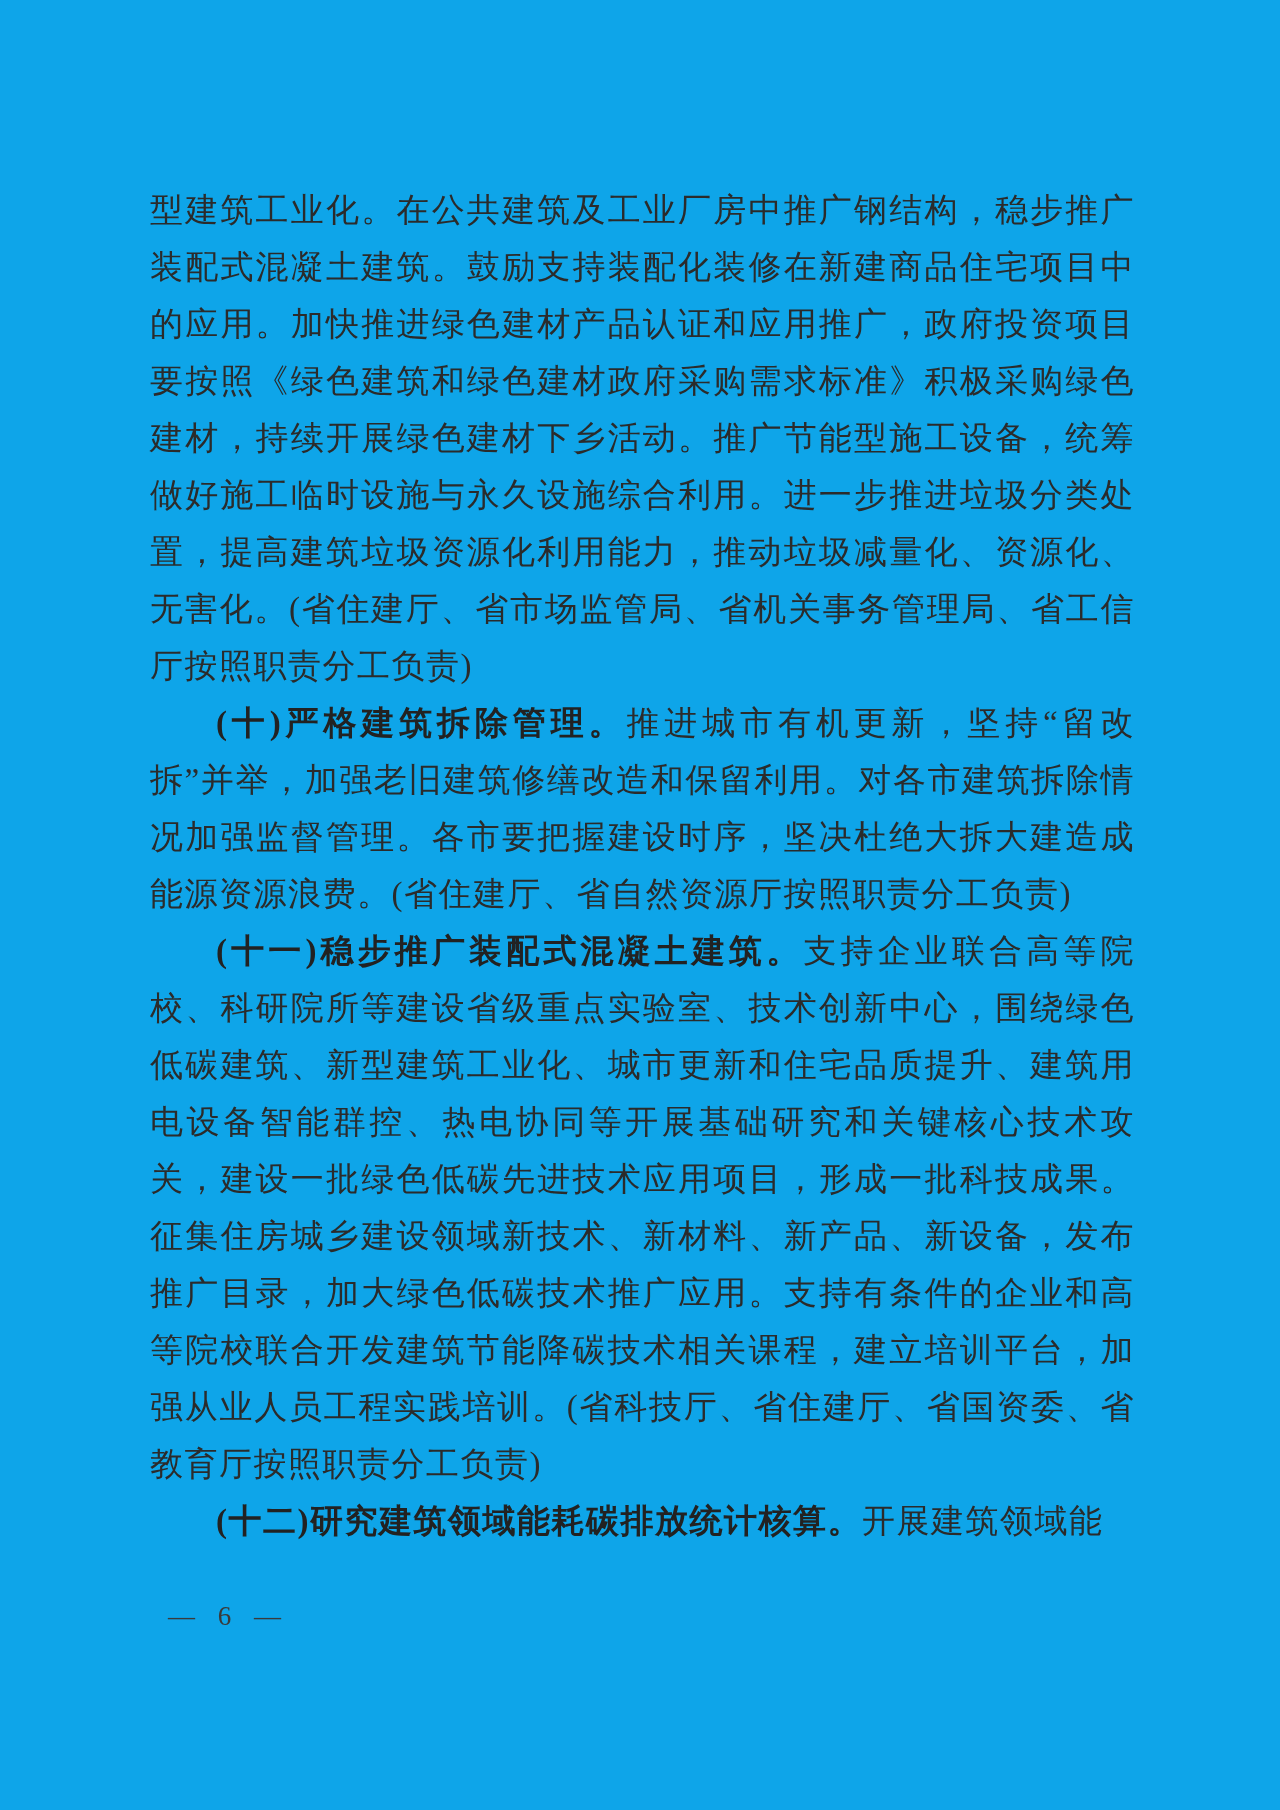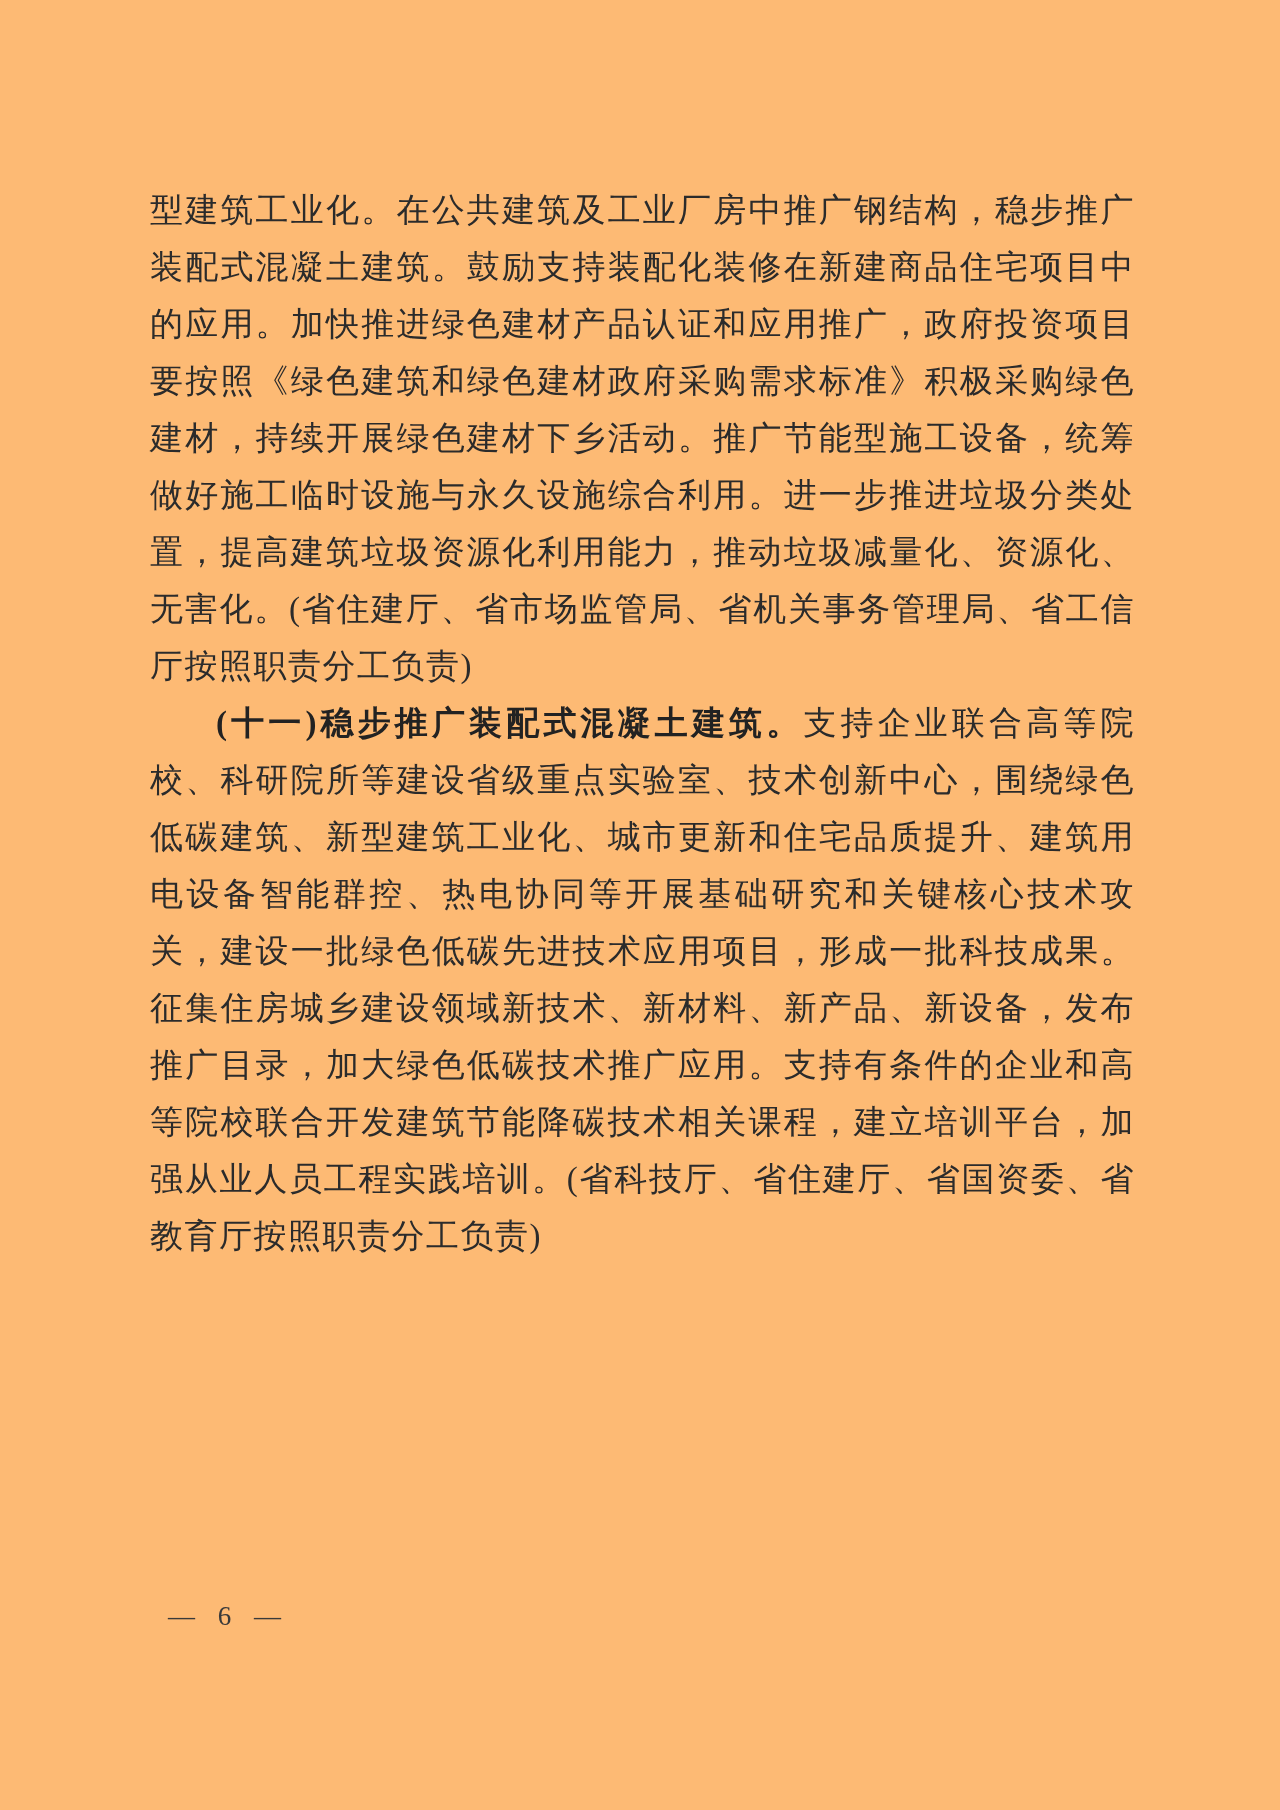--- a/index.html
+++ b/index.html
@@ -4,21 +4,21 @@
 <style>
   html, body {
     margin: 0;
     padding: 0;
     background: #ffffff;
   }
   .page {
     position: relative;
     width: 1280px;
     height: 1810px;
-    background: #fdba74;
+    background: #0ea5e9;
     overflow: hidden;
     font-family: "Liberation Serif", "DejaVu Serif", serif;
   }
   .doc-body {
     position: absolute;
     left: 150px;
     top: 182px;
     width: 985px;
     font-size: 33px;
     line-height: 57px;
@@ -49,19 +49,21 @@
     letter-spacing: 8px;
   }
 </style>
 </head>
 <body>
 
 <div class="page">
   <div class="doc-body">
     <p class="para no-indent"><span class="section-heading"></span><span>型建筑工业化。在公共建筑及工业厂房中推广钢结构，稳步推广装配式混凝土建筑。鼓励支持装配化装修在新建商品住宅项目中的应用。加快推进绿色建材产品认证和应用推广，政府投资项目要按照《绿色建筑和绿色建材政府采购需求标准》积极采购绿色建材，持续开展绿色建材下乡活动。推广节能型施工设备，统筹做好施工临时设施与永久设施综合利用。进一步推进垃圾分类处置，提高建筑垃圾资源化利用能力，推动垃圾减量化、资源化、无害化。(省住建厅、省市场监管局、省机关事务管理局、省工信厅按照职责分工负责)</span></p>
 
+    <p class="para"><span class="section-heading">(十)严格建筑拆除管理。</span><span>推进城市有机更新，坚持“留改拆”并举，加强老旧建筑修缮改造和保留利用。对各市建筑拆除情况加强监督管理。各市要把握建设时序，坚决杜绝大拆大建造成能源资源浪费。(省住建厅、省自然资源厅按照职责分工负责)</span></p>
 
     <p class="para"><span class="section-heading">(十一)稳步推广装配式混凝土建筑。</span><span>支持企业联合高等院校、科研院所等建设省级重点实验室、技术创新中心，围绕绿色低碳建筑、新型建筑工业化、城市更新和住宅品质提升、建筑用电设备智能群控、热电协同等开展基础研究和关键核心技术攻关，建设一批绿色低碳先进技术应用项目，形成一批科技成果。征集住房城乡建设领域新技术、新材料、新产品、新设备，发布推广目录，加大绿色低碳技术推广应用。支持有条件的企业和高等院校联合开发建筑节能降碳技术相关课程，建立培训平台，加强从业人员工程实践培训。(省科技厅、省住建厅、省国资委、省教育厅按照职责分工负责)</span></p>
 
+    <p class="para"><span class="section-heading">(十二)研究建筑领域能耗碳排放统计核算。</span><span>开展建筑领域能</span></p>
   </div>
 
   <div class="page-footer"><span>— 6 —</span></div>
 </div>
 
 </body></html>

